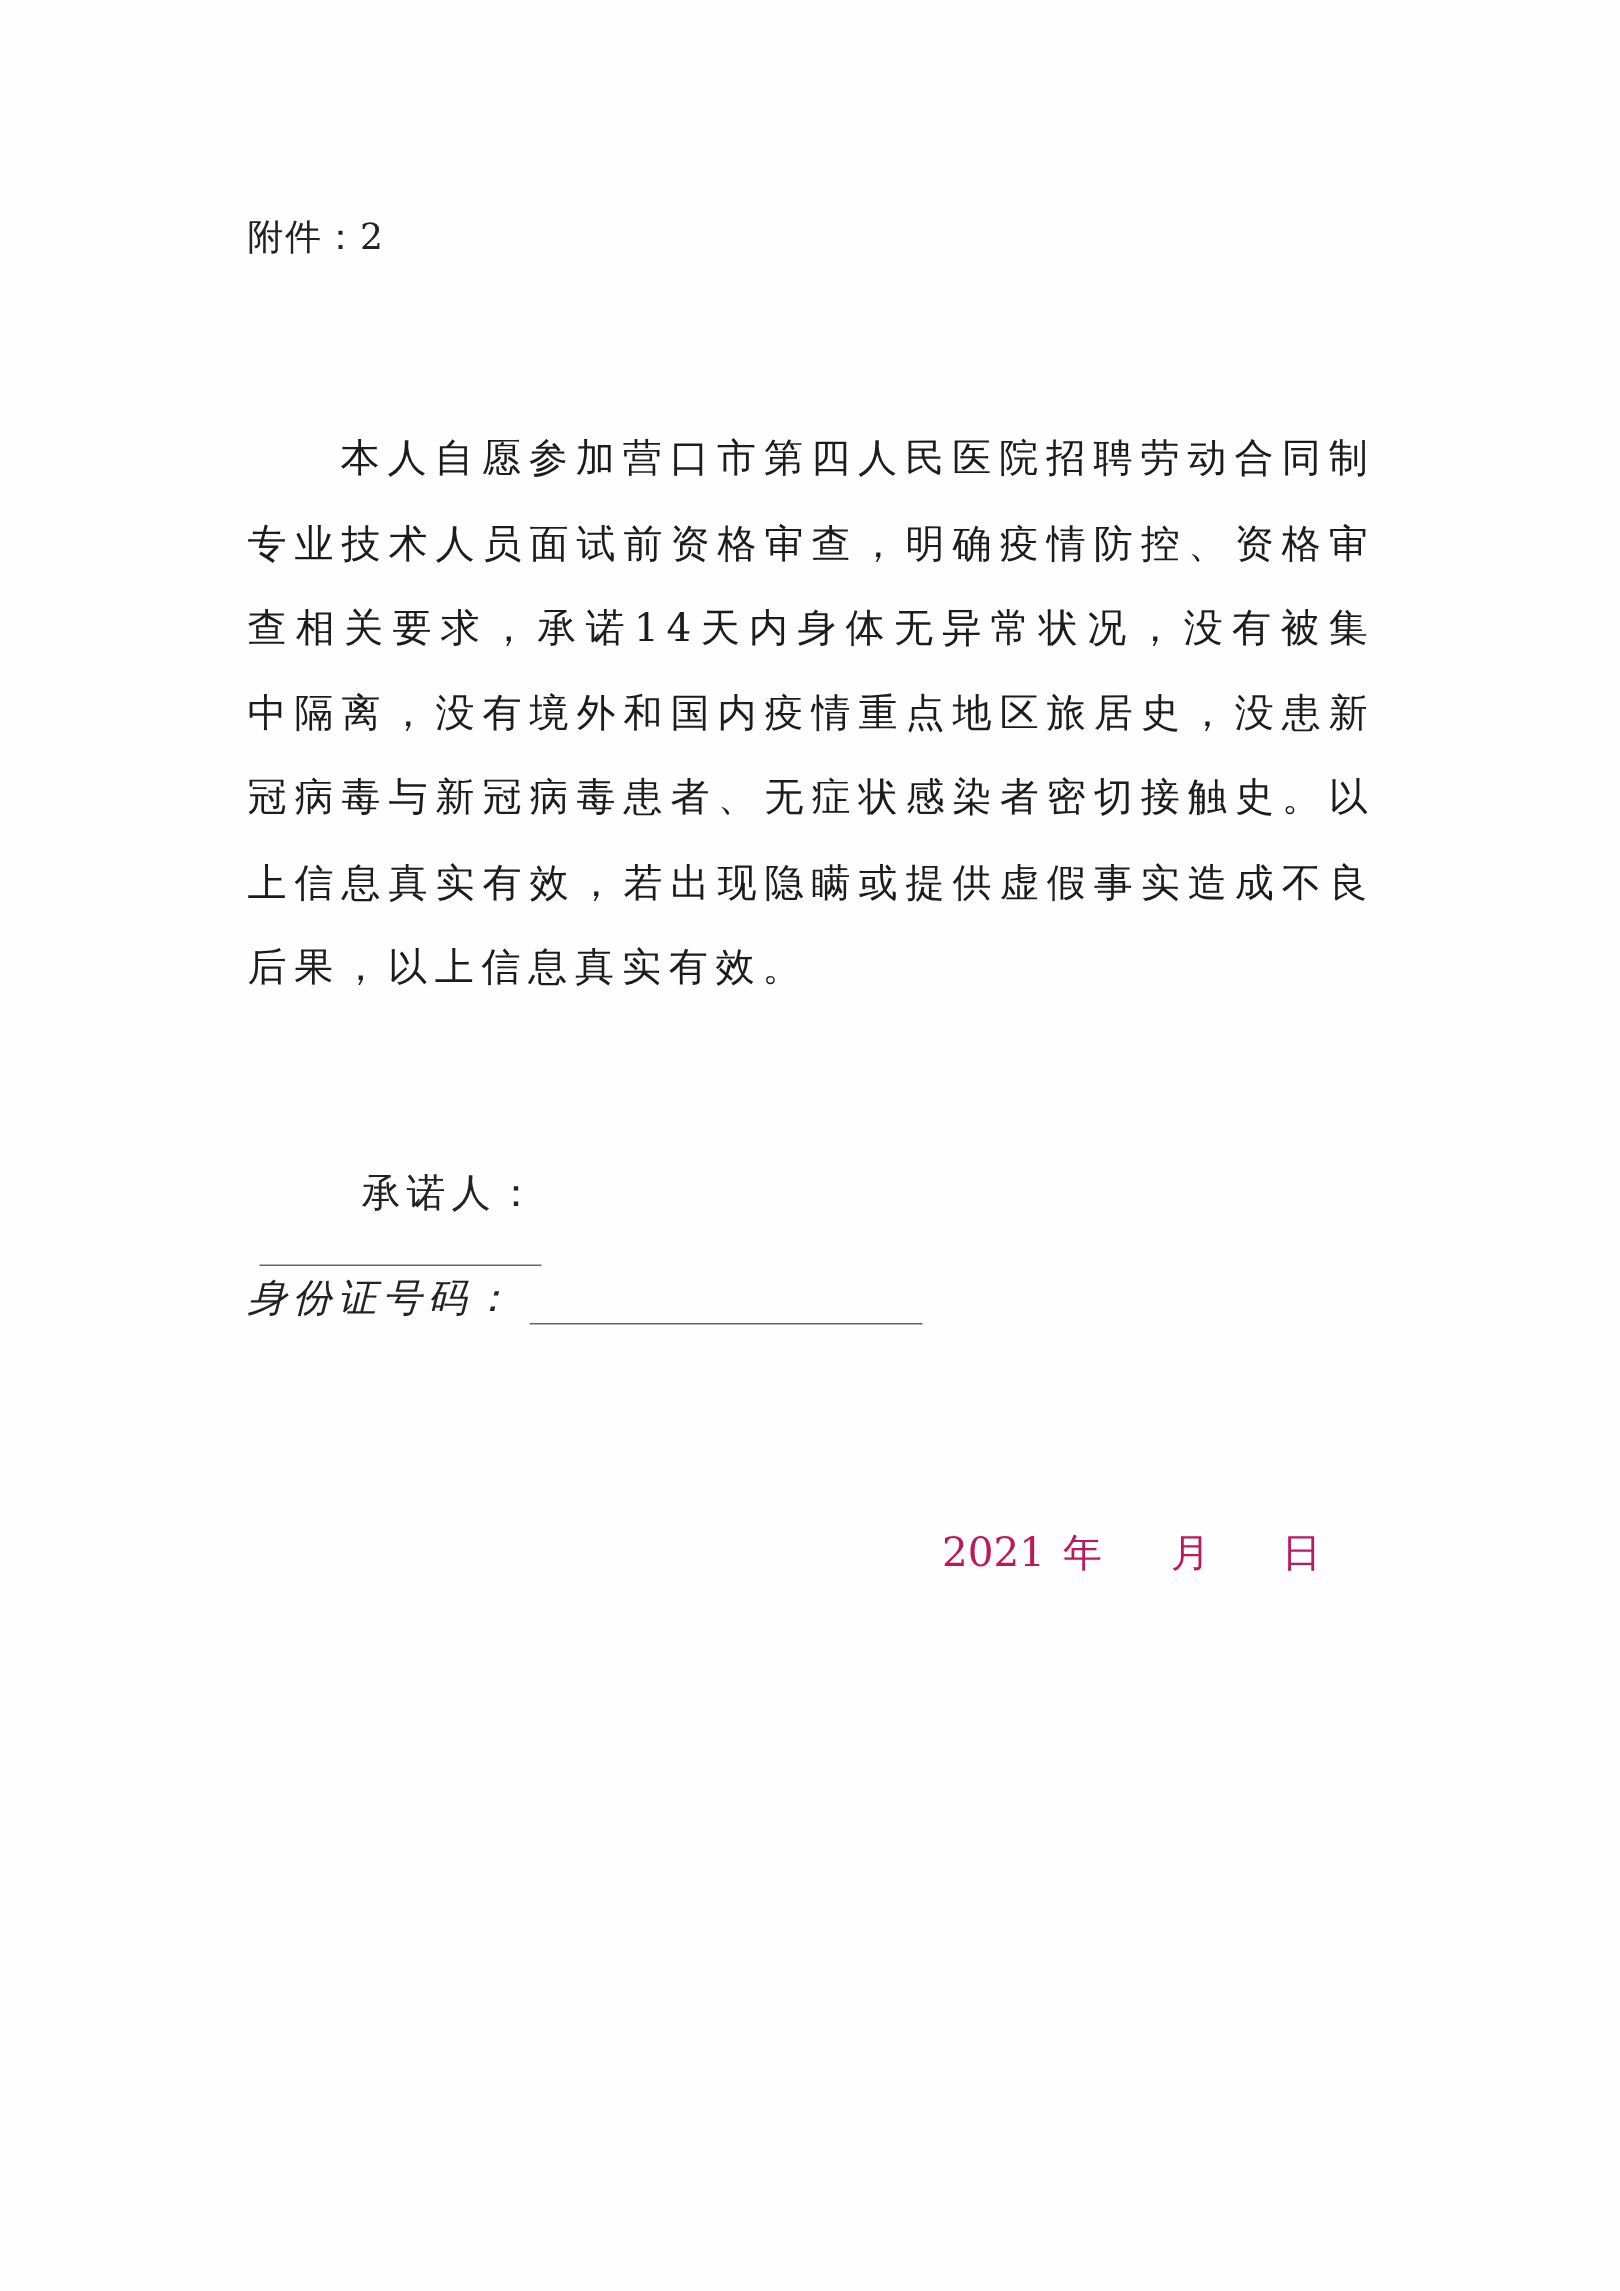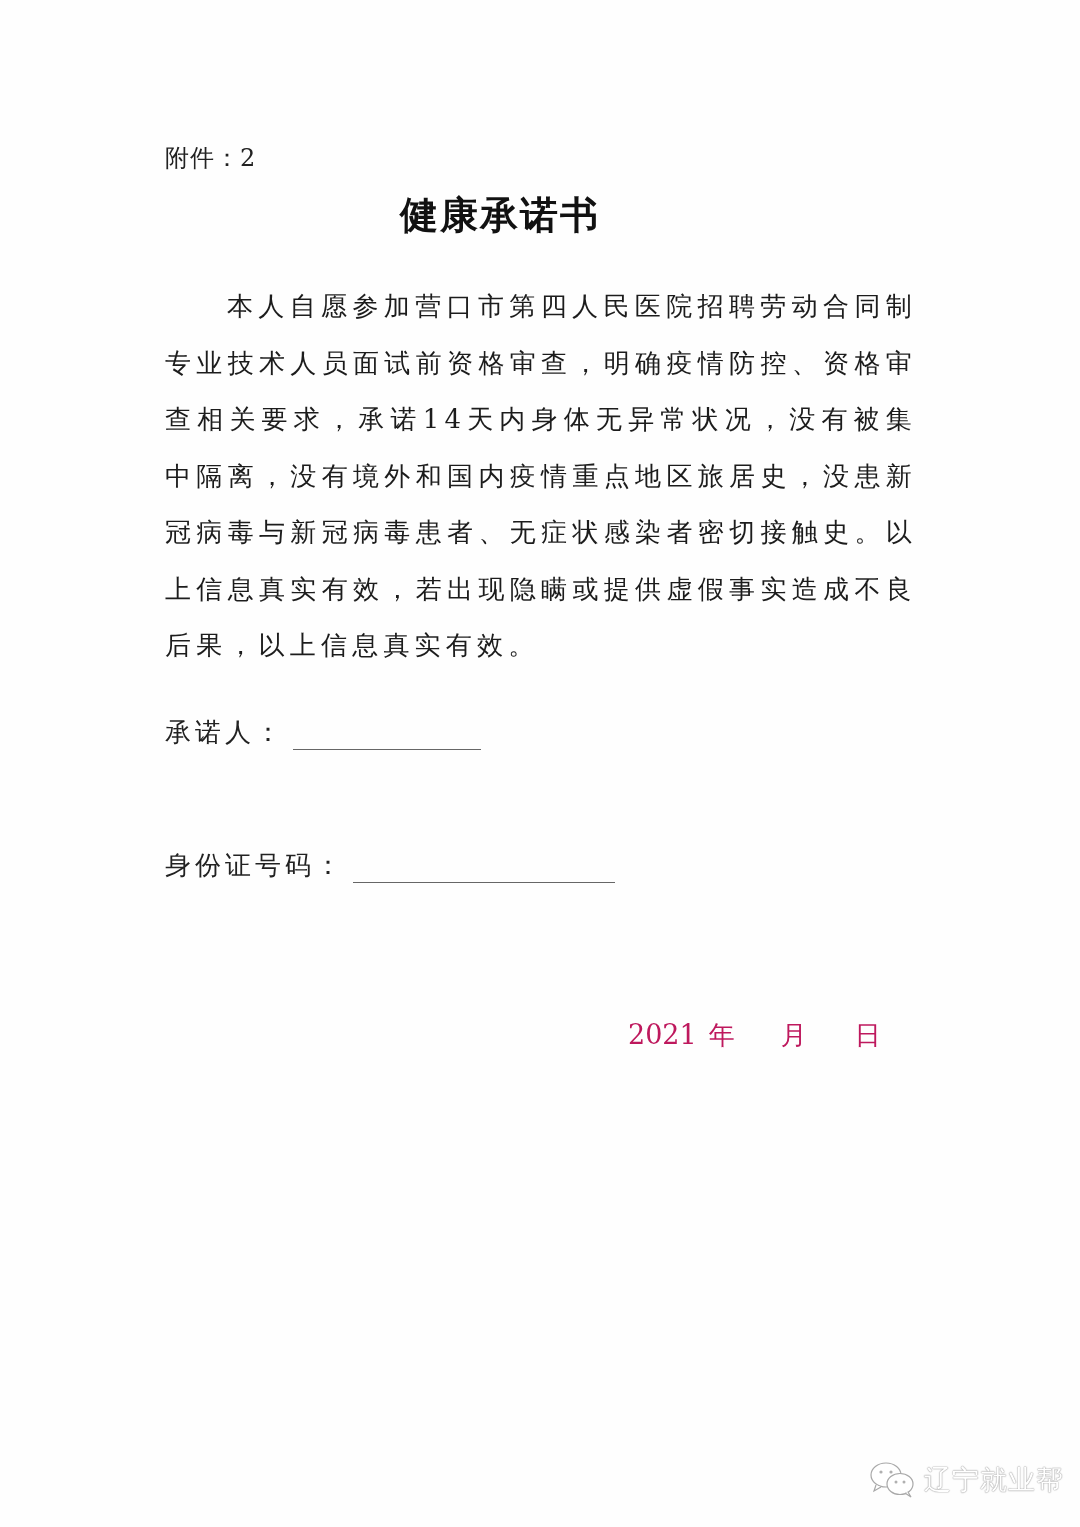--- a/index.html
+++ b/index.html
@@ -54,22 +54,22 @@
     }
     .field-row {
       position: absolute;
       left: 165px;
       font-size: 26px;
       letter-spacing: 4px;
       color: #222;
       display: flex;
       align-items: flex-end;
     }
-    .field-row.signer { top: 715px; }
-    .field-row.idno { top: 848px; }
+    .field-row.signer { top: 778px; flex-direction: column; }
+    .field-row.idno { top: 848px; font-style: italic; }
     .field-blank {
       display: inline-block;
       border-bottom: 1.5px solid #666;
       height: 30px;
       margin-left: 8px;
     }
     .signer .field-blank { width: 188px; }
     .idno .field-blank { width: 262px; }
     .date-row {
       position: absolute;
@@ -105,50 +105,34 @@
       letter-spacing: 1px;
     }
   </style>
 </head>
 <body>
 
 <div class="page">
 
   <div class="attachment-label">附件：2</div>
 
-  <div class="doc-title">健康承诺书</div>
 
   <div class="body-text">本人自愿参加营口市第四人民医院招聘劳动合同制专业技术人员面试前资格审查，明确疫情防控、资格审查相关要求，承诺14天内身体无异常状况，没有被集中隔离，没有境外和国内疫情重点地区旅居史，没患新冠病毒与新冠病毒患者、无症状感染者密切接触史。以上信息真实有效，若出现隐瞒或提供虚假事实造成不良后果，以上信息真实有效。</div>
 
   <div class="field-row signer">
     <span>承诺人：</span>
     <span class="field-blank"></span>
   </div>
 
   <div class="field-row idno">
     <span>身份证号码：</span>
     <span class="field-blank"></span>
   </div>
 
   <div class="date-row">
     <span class="year-num">2021</span>
     <span class="unit">年</span>
     <span class="month-unit">月</span>
     <span class="day-unit">日</span>
   </div>
 
-  <div class="watermark">
-    <span class="wm-icon">
-      <svg width="50" height="40" viewBox="0 0 50 40">
-        <ellipse cx="18" cy="15" rx="15" ry="12" fill="#fff" stroke="#a8a8a8" stroke-width="1.2"></ellipse>
-        <path d="M8 25 L6 31 L13 27" fill="#fff" stroke="#a8a8a8" stroke-width="1.2"></path>
-        <circle cx="13" cy="12" r="1.6" fill="#b0b0b0"></circle>
-        <circle cx="23" cy="12" r="1.6" fill="#b0b0b0"></circle>
-        <ellipse cx="32" cy="24" rx="13" ry="10.5" fill="#fff" stroke="#a8a8a8" stroke-width="1.2"></ellipse>
-        <path d="M40 32 L43 37 L37 33" fill="#fff" stroke="#a8a8a8" stroke-width="1.2"></path>
-        <circle cx="28" cy="22" r="1.5" fill="#b0b0b0"></circle>
-        <circle cx="36" cy="22" r="1.5" fill="#b0b0b0"></circle>
-      </svg>
-    </span>
-    <span class="wm-text">辽宁就业帮</span>
-  </div>
 
 </div>
 
 </body></html>

